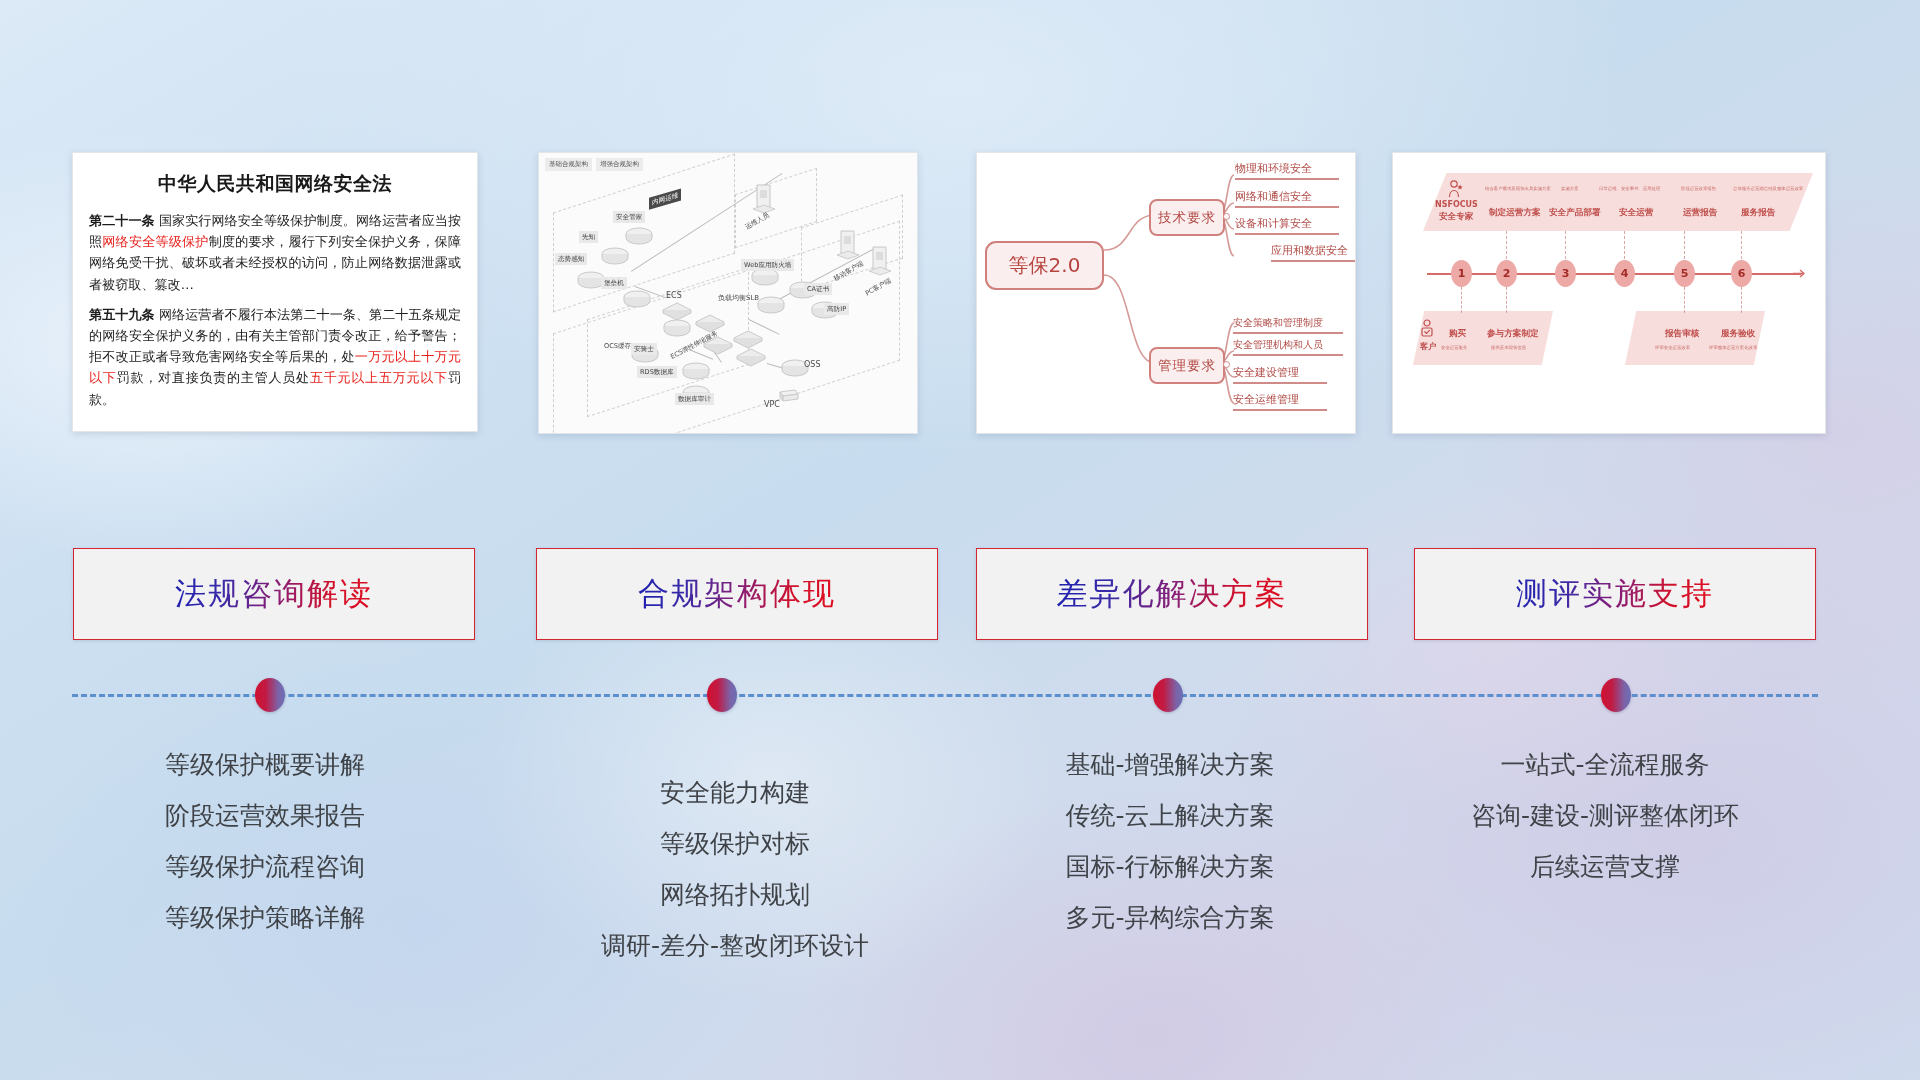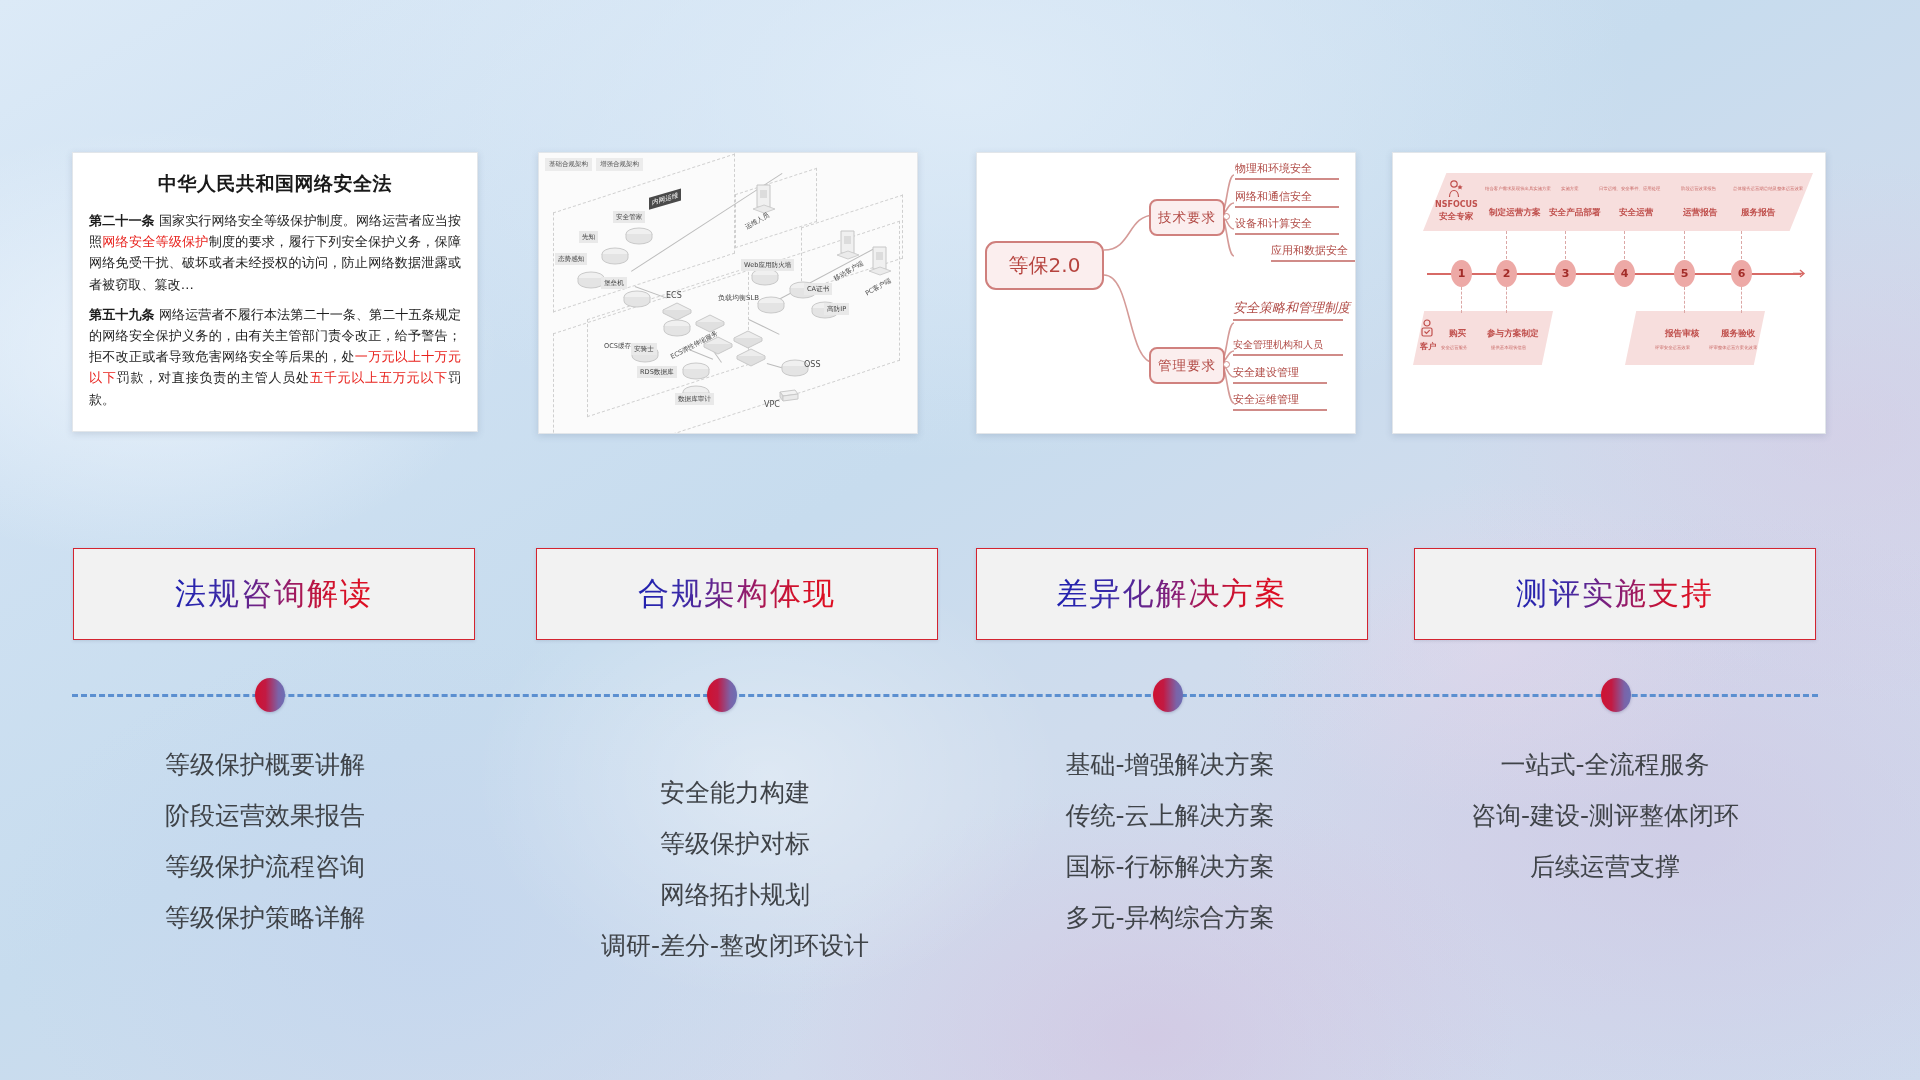--- a/index.html
+++ b/index.html
@@ -316,21 +316,21 @@
     <div class="mmdot" style="left:246px;top:60px;"></div>
 
     <div class="mmnode" style="left:172px;top:194px;width:72px;height:33px;">管理要求</div>
     <div class="mmdot" style="left:246px;top:208px;"></div>
 
     <div class="mmleaf" style="left:258px;top:8px;width:104px;">物理和环境安全</div>
     <div class="mmleaf" style="left:258px;top:36px;width:104px;">网络和通信安全</div>
     <div class="mmleaf" style="left:258px;top:63px;width:104px;">设备和计算安全</div>
     <div class="mmleaf" style="left:258px;top:90px;width:104px;margin-left:36px;">应用和数据安全</div>
 
-    <div class="mmleaf" style="left:256px;top:146px;width:110px;font-size:13px;font-style:italic;">安全策略和管理制度</div>
+    <div class="mmleaf" style="left:256px;top:163px;width:110px;font-size:10px;">安全策略和管理制度</div>
     <div class="mmleaf" style="left:256px;top:185px;width:110px;font-size:10px;">安全管理机构和人员</div>
     <div class="mmleaf" style="left:256px;top:212px;width:94px;">安全建设管理</div>
     <div class="mmleaf" style="left:256px;top:239px;width:94px;">安全运维管理</div>
   </div>
 
   <div class="card pr" style="left:1392px;top:152px;width:432px;height:280px;">
 
     <div class="pbanner" style="left:30px;top:20px;width:390px;height:58px;clip-path:polygon(6% 0,100% 0,94% 100%,0 100%);"></div>
 
     <div class="pbanner" style="left:20px;top:158px;width:140px;height:54px;clip-path:polygon(8% 0,100% 0,92% 100%,0 100%);"></div>

